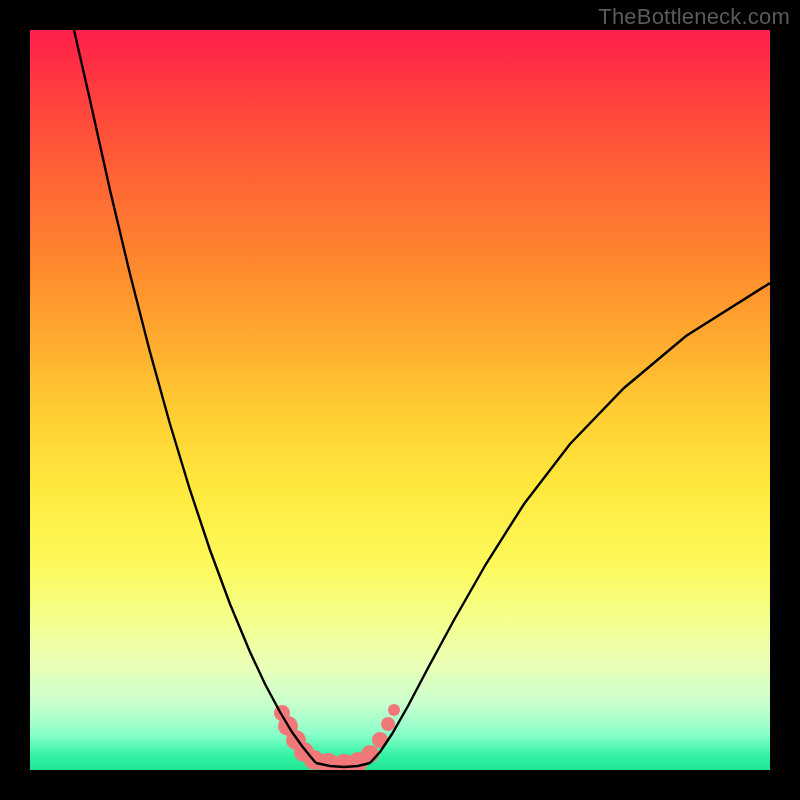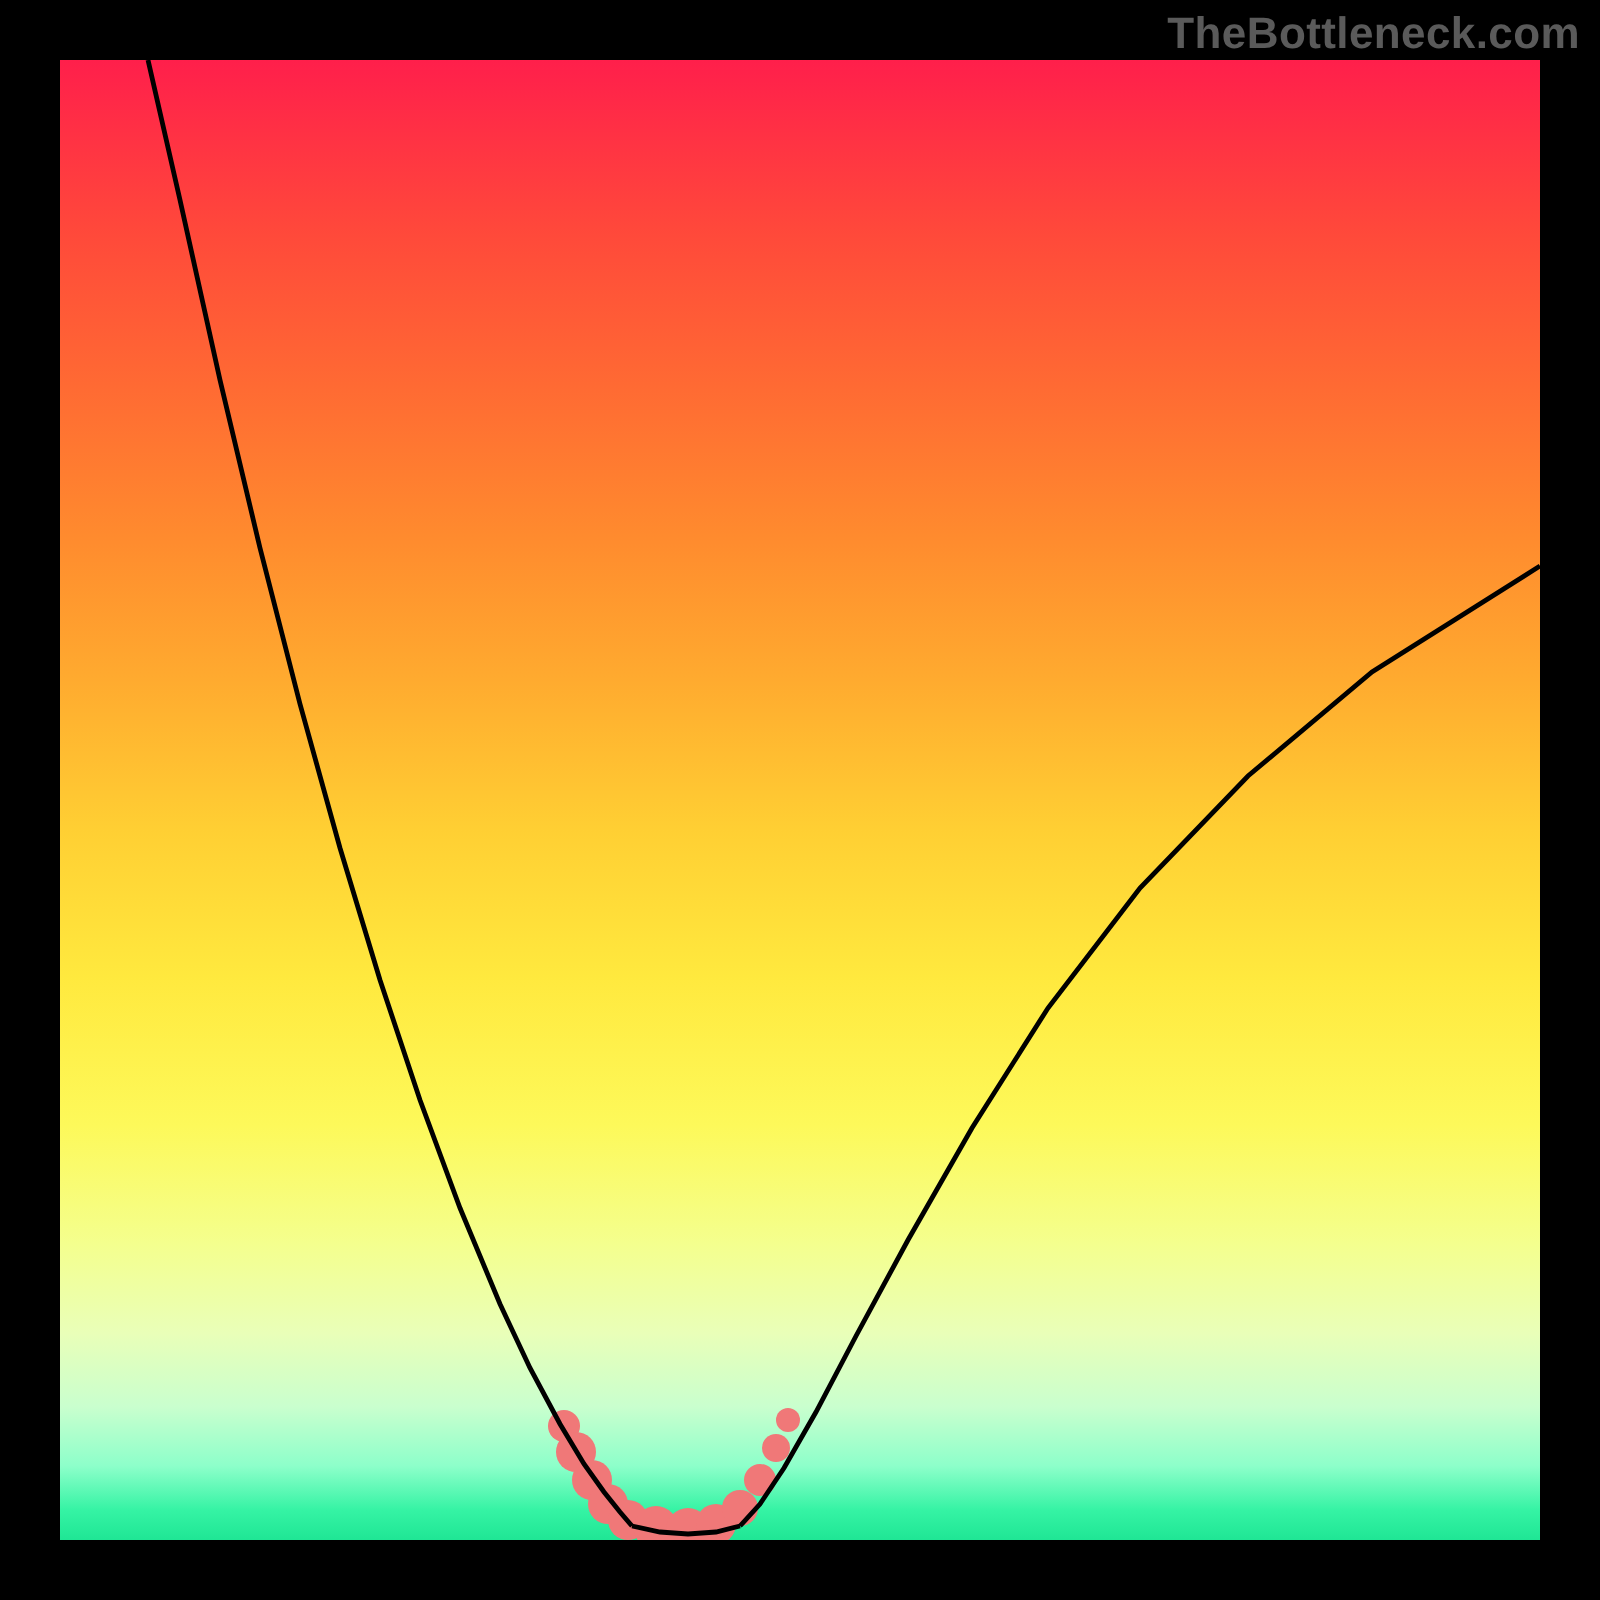--- a/index.html
+++ b/index.html
@@ -42,21 +42,21 @@
       #1fe695 100%
     );
   }
   .watermark {
     position: absolute;
     top: 4px;
     right: 10px;
     color: #5a5a5a;
     font-size: 22px;
     letter-spacing: 0.2px;
-    font-weight: 700;
+    font-weight: 400;
   }
   svg.curves {
     position: absolute;
     top: 0;
     left: 0;
     width: 740px;
     height: 740px;
   }
 </style>
 </head>

